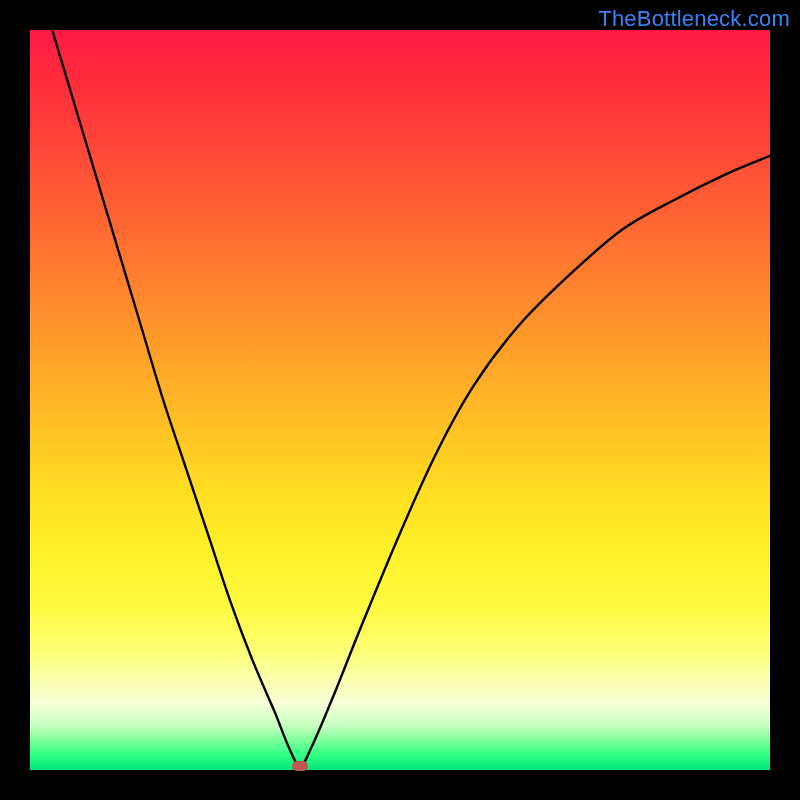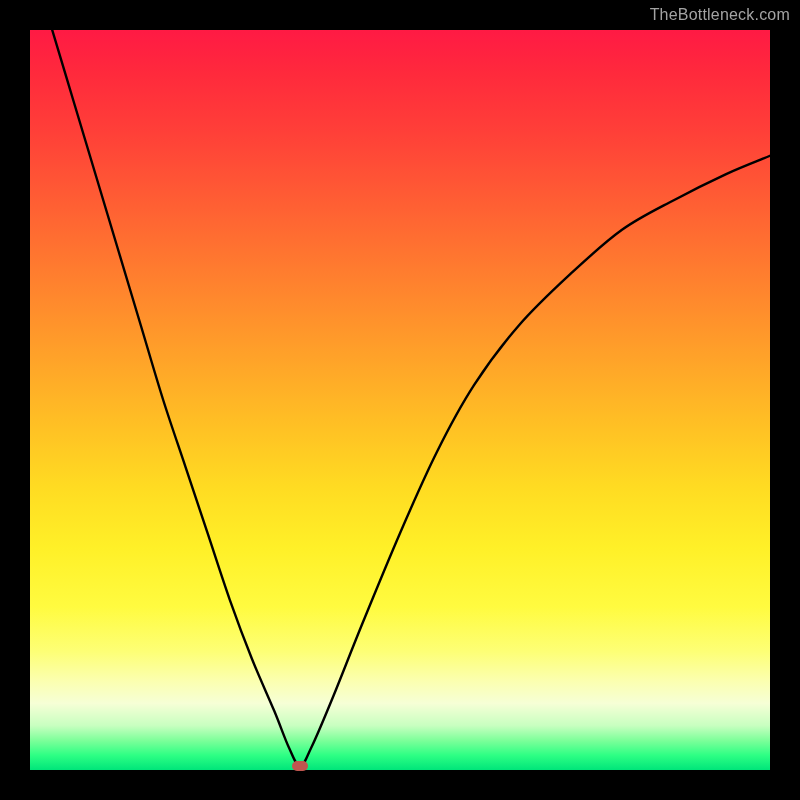--- a/index.html
+++ b/index.html
@@ -41,22 +41,22 @@
       #c8ffc0 94%,
       #7dff9a 96%,
       #2eff84 98%,
       #00e57a 100%
     );
   }
   .watermark {
     position: absolute;
     top: 6px;
     right: 10px;
-    color: #a3a3a3;
-    font-size: 16px;
+    color: #3b82f6;
+    font-size: 22px;
     letter-spacing: 0.2px;
     z-index: 5;
   }
   svg.curve {
     position: absolute;
     left: 0;
     top: 0;
     width: 740px;
     height: 740px;
   }

